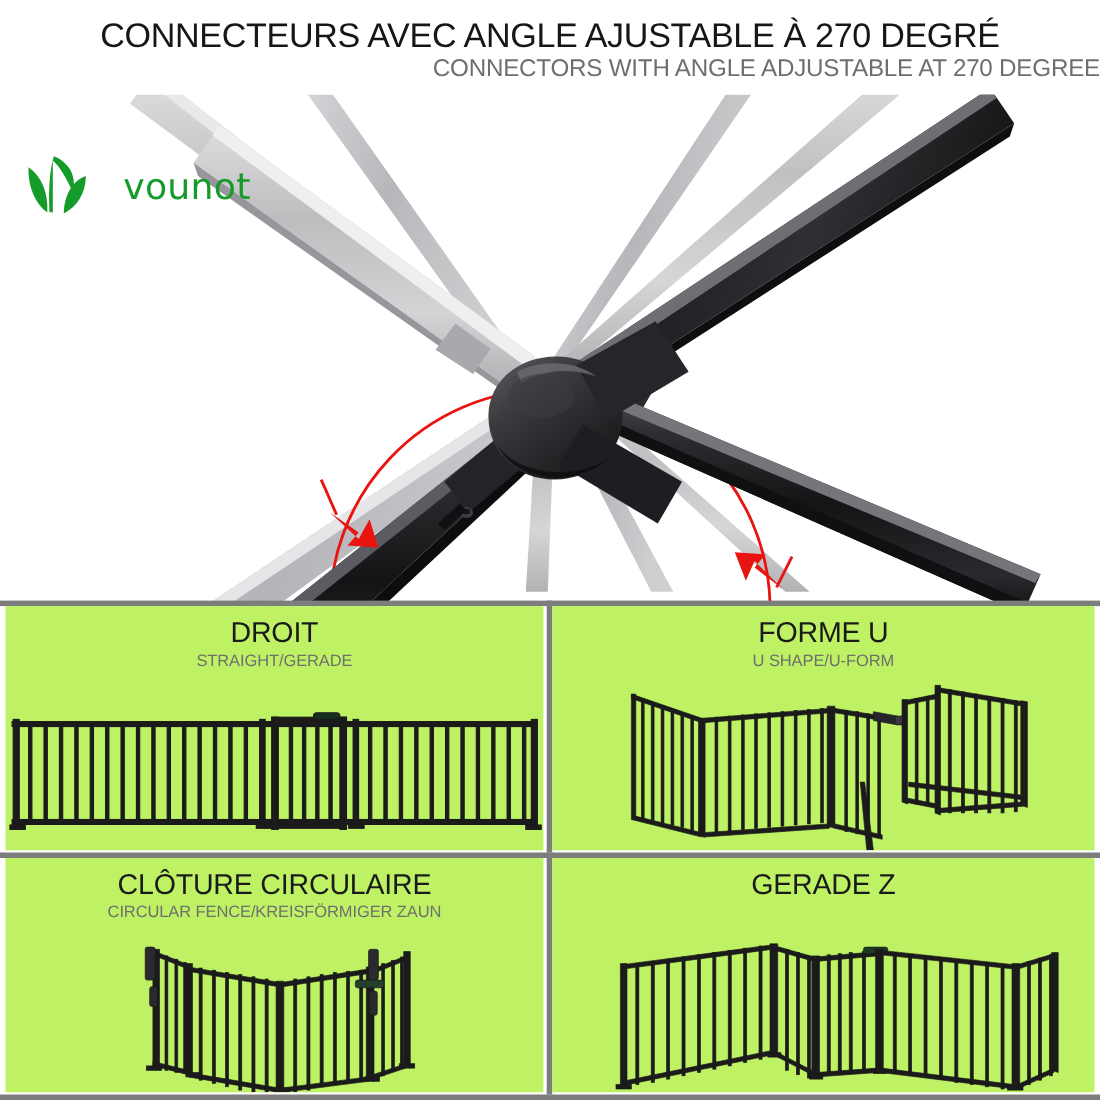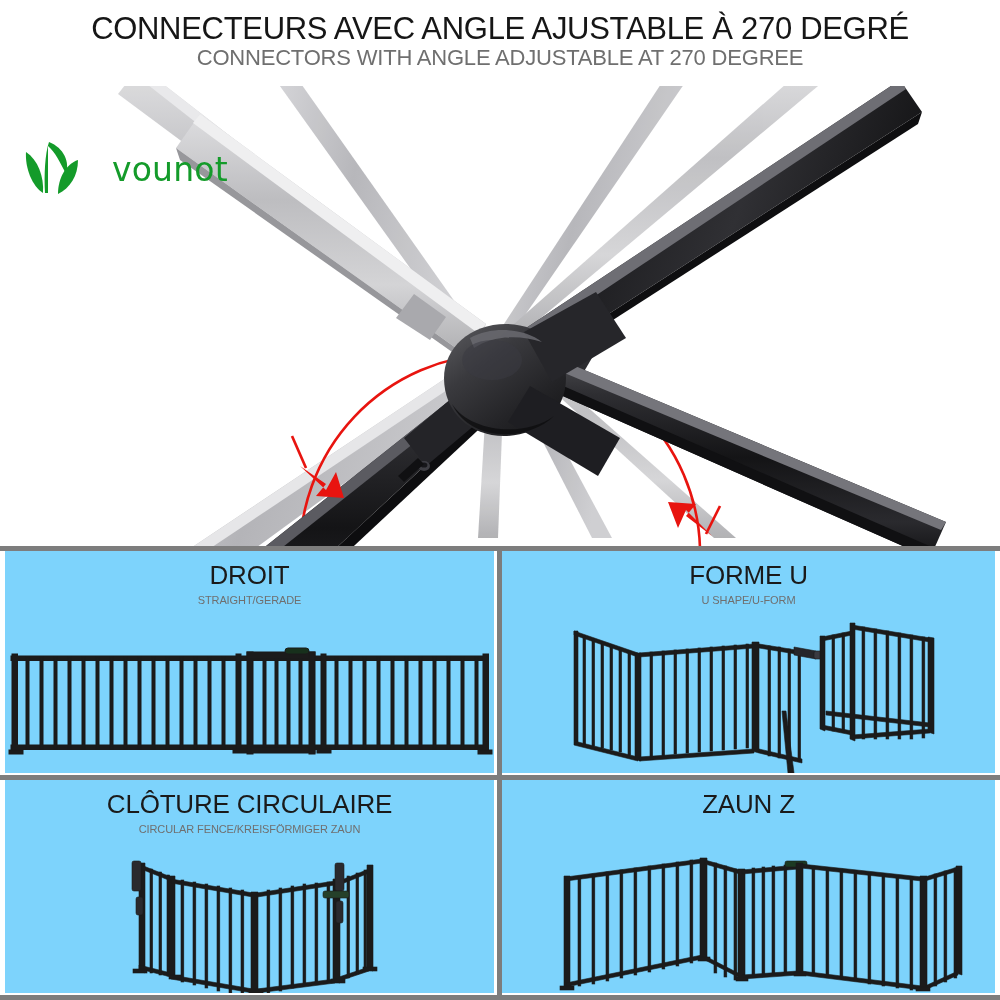--- a/index.html
+++ b/index.html
@@ -11,50 +11,49 @@
     overflow: hidden;
   }
   #page { position: relative; width: 1000px; height: 1000px; background: #fff; }
 
   
   #header { position: absolute; left: 0; top: 0; width: 1000px; height: 95px;
             text-align: center; z-index: 40; pointer-events: none; }
   #title-main {
     font-size: 31px; line-height: 34px; color: #161616;
     letter-spacing: -0.3px; font-weight: 400; white-space: nowrap;
-    padding-top: 0;
-    margin-top: 12px;
+    padding-top: 16px;
   }
   .title-sub {
     font-size: 22px; line-height: 24px; color: #6f6f6f;
-    letter-spacing: -0.2px; font-weight: 400; white-space: nowrap;
+    letter-spacing: -0.2px; font-weight: 400; white-space: nowrap; text-align: right;
   }
 
   
   #logo { position: absolute; left: 22px; top: 136px; width: 195px; height: 66px;
           display: flex; align-items: center; gap: 28px; z-index: 45; }
   #logo-mark { width: 62px; height: 62px; flex: none; }
   #logo-word { font-size: 33px; color: #149b2a; letter-spacing: 0.2px;
                font-family: "DejaVu Sans", sans-serif; font-weight: 400; }
 
   
   #hero { position: absolute; left: 0; top: 86px; width: 1000px; height: 462px;
           overflow: hidden; z-index: 10; }
   #hero svg { display: block; width: 1000px; height: 462px; }
 
   
   #grid { position: absolute; left: 0; top: 546px; width: 1000px; height: 454px; z-index: 20; }
   .hrule { position: absolute; left: 0; width: 1000px; height: 5px; background: #7d7d7d; }
   .vrule { position: absolute; width: 5px; background: #7d7d7d; }
 
-  .panel { position: absolute; background: #7dd3fc; overflow: hidden; }
+  .panel { position: absolute; background: #bef264; overflow: hidden; }
   .panel-head { text-align: center; padding-top: 9px; }
   .panel-title { font-size: 26px; line-height: 30px; color: #1a1a1a;
                  font-weight: 400; letter-spacing: -0.2px; white-space: nowrap; }
-  .panel-subtitle { font-size: 11px; line-height: 21px; color: #6f6f6f;
+  .panel-subtitle { font-size: 15px; line-height: 21px; color: #6f6f6f;
                     font-weight: 400; letter-spacing: -0.1px; white-space: nowrap; }
   .panel-art { position: absolute; left: 0; right: 0; bottom: 0; }
   .panel-art svg { display: block; width: 100%; height: 100%; }
 </style>
 </head>
 <body>
 
 <div id="page">
 
   <div id="header">
@@ -411,21 +410,21 @@
             <rect x="244" y="144" width="14" height="4"></rect>
             <rect x="326" y="134" width="14" height="4"></rect>
             <rect x="358" y="122" width="14" height="4"></rect>
           </g>
         </svg>
       </div>
     </div>
 
     <div class="panel" style="left:502px; top:234px; width:493px; height:213px;">
       <div class="panel-head">
-        <div class="panel-title">ZAUN Z</div>
+        <div class="panel-title">GERADE Z</div>
       </div>
       <div class="panel-art" style="height:150px;">
         <svg viewBox="0 0 493 150" preserveAspectRatio="xMidYMax meet">
           <g fill="#1b1b1b" stroke="#1b1b1b" stroke-width="0.6">
 
             <path d="M 62,33 L 68,33 L 68,146 L 62,143 Z"></path>
 
             <path d="M 64,34 L 200,16 L 200,20 L 64,38 Z"></path>
             <path d="M 64,140 L 200,112 L 200,116 L 64,144 Z"></path>
             <g>

